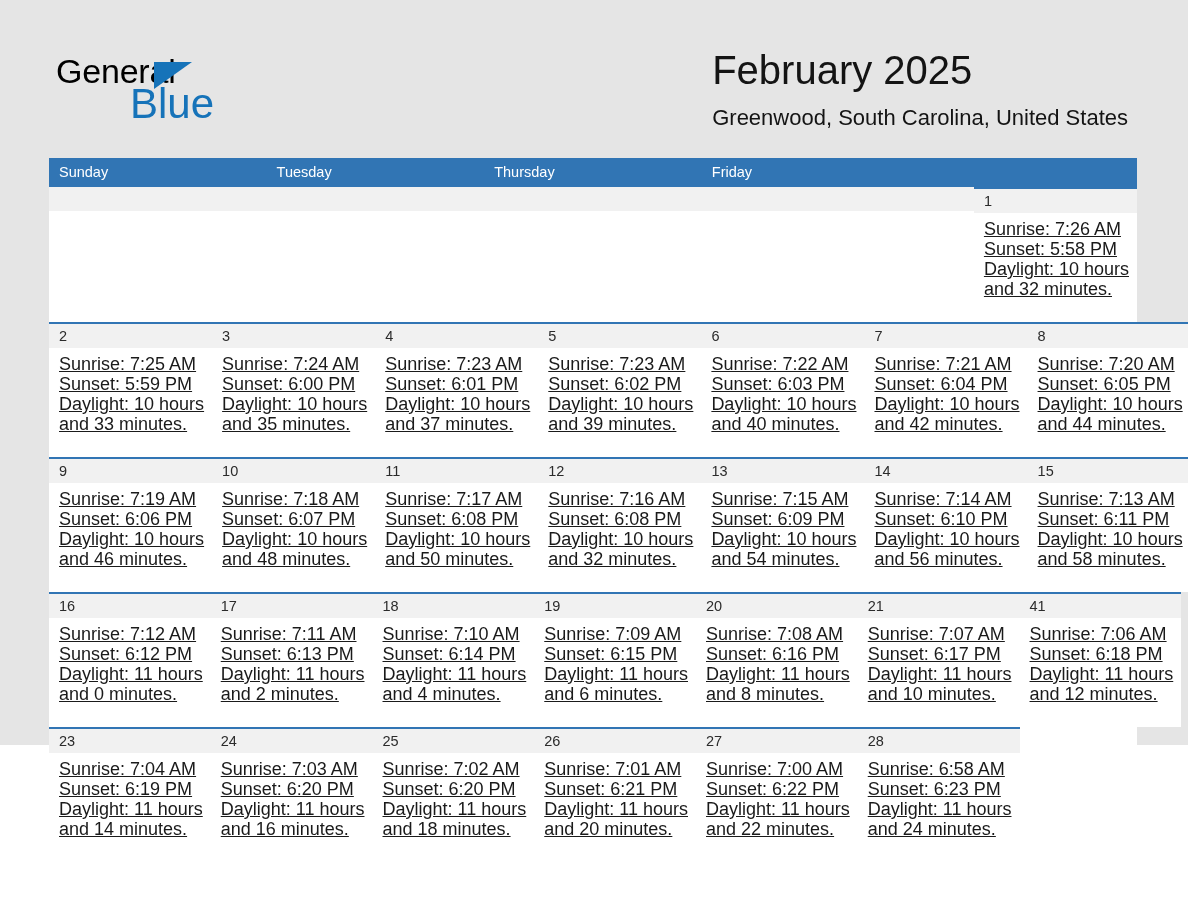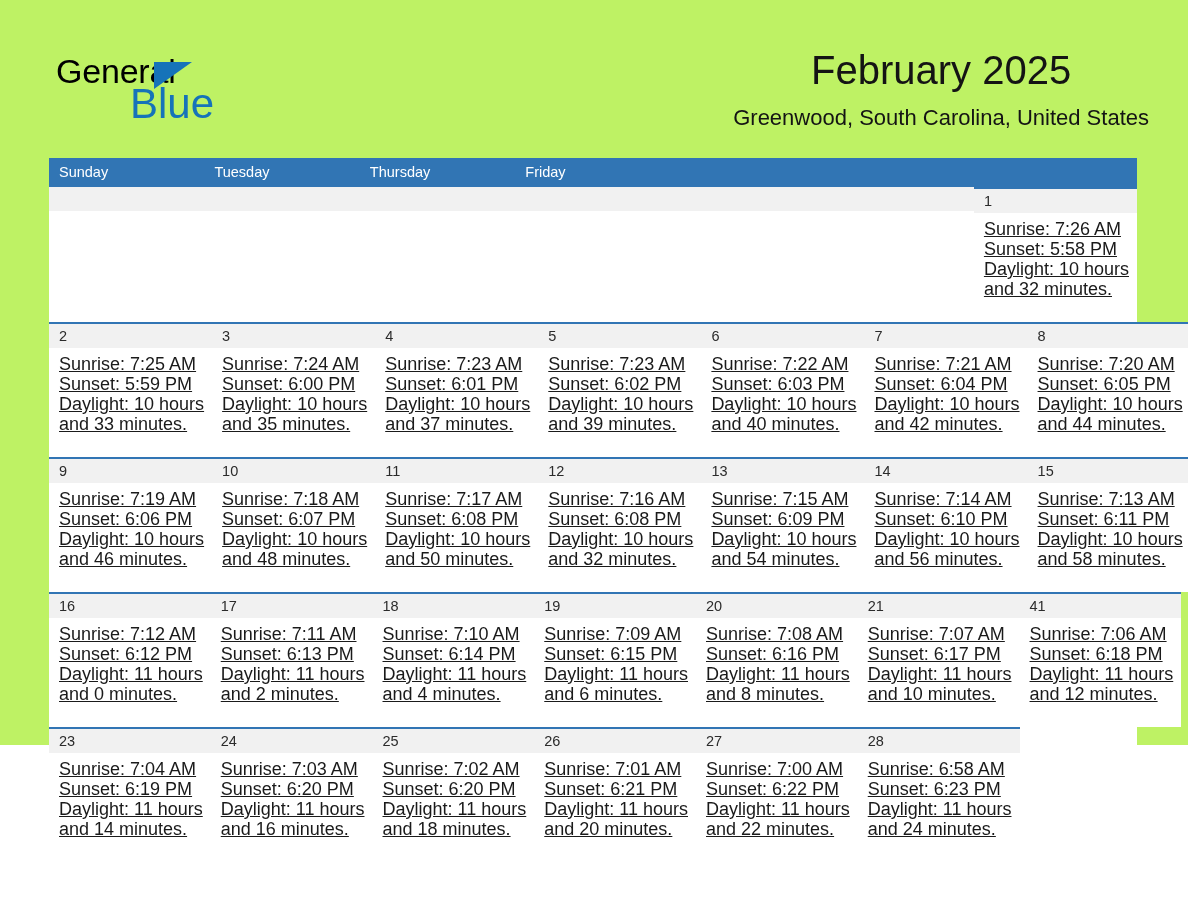--- a/index.html
+++ b/index.html
@@ -9,21 +9,21 @@
     width: 1188px;
     height: 918px;
     background: #ffffff;
     font-family: "Liberation Sans", sans-serif;
     -webkit-font-smoothing: antialiased;
   }
   .page {
     width: 1188px;
     height: 745px;
     position: relative;
-    background: #bef264;
+    background: #e5e5e5;
   }
 
   
   .header {
     position: absolute;
     left: 0; right: 0; top: 0;
     height: 158px;
     padding: 0 52px;
   }
   .brand {
@@ -54,23 +54,23 @@
     position: absolute;
     left: 74px;
     top: 33px;
     font-size: 42px;
     color: #1673b9;
     line-height: 38px;
     font-family: "Liberation Sans", sans-serif;
   }
   .title-block {
     position: absolute;
-    right: 39px;
+    right: 60px;
     top: 46px;
-    text-align: center;
+    text-align: left;
   }
   .cal-title {
     font-size: 40px;
     color: #141414;
     line-height: 48px;
     font-weight: normal;
     margin: 0;
     white-space: nowrap;
   }
   .cal-subtitle {
@@ -83,21 +83,21 @@
 
   
   .calendar {
     position: absolute;
     left: 49px;
     top: 158px;
     width: 1088px;
   }
   .weekdays {
     display: grid;
-    grid-template-columns: repeat(7, 1fr);
+    grid-template-columns: repeat(5, 1fr);
     background: #3175b4;
     height: 29px;
   }
   .weekday {
     color: #ffffff;
     font-size: 14.5px;
     line-height: 29px;
     padding-left: 10px;
     white-space: nowrap;
   }

